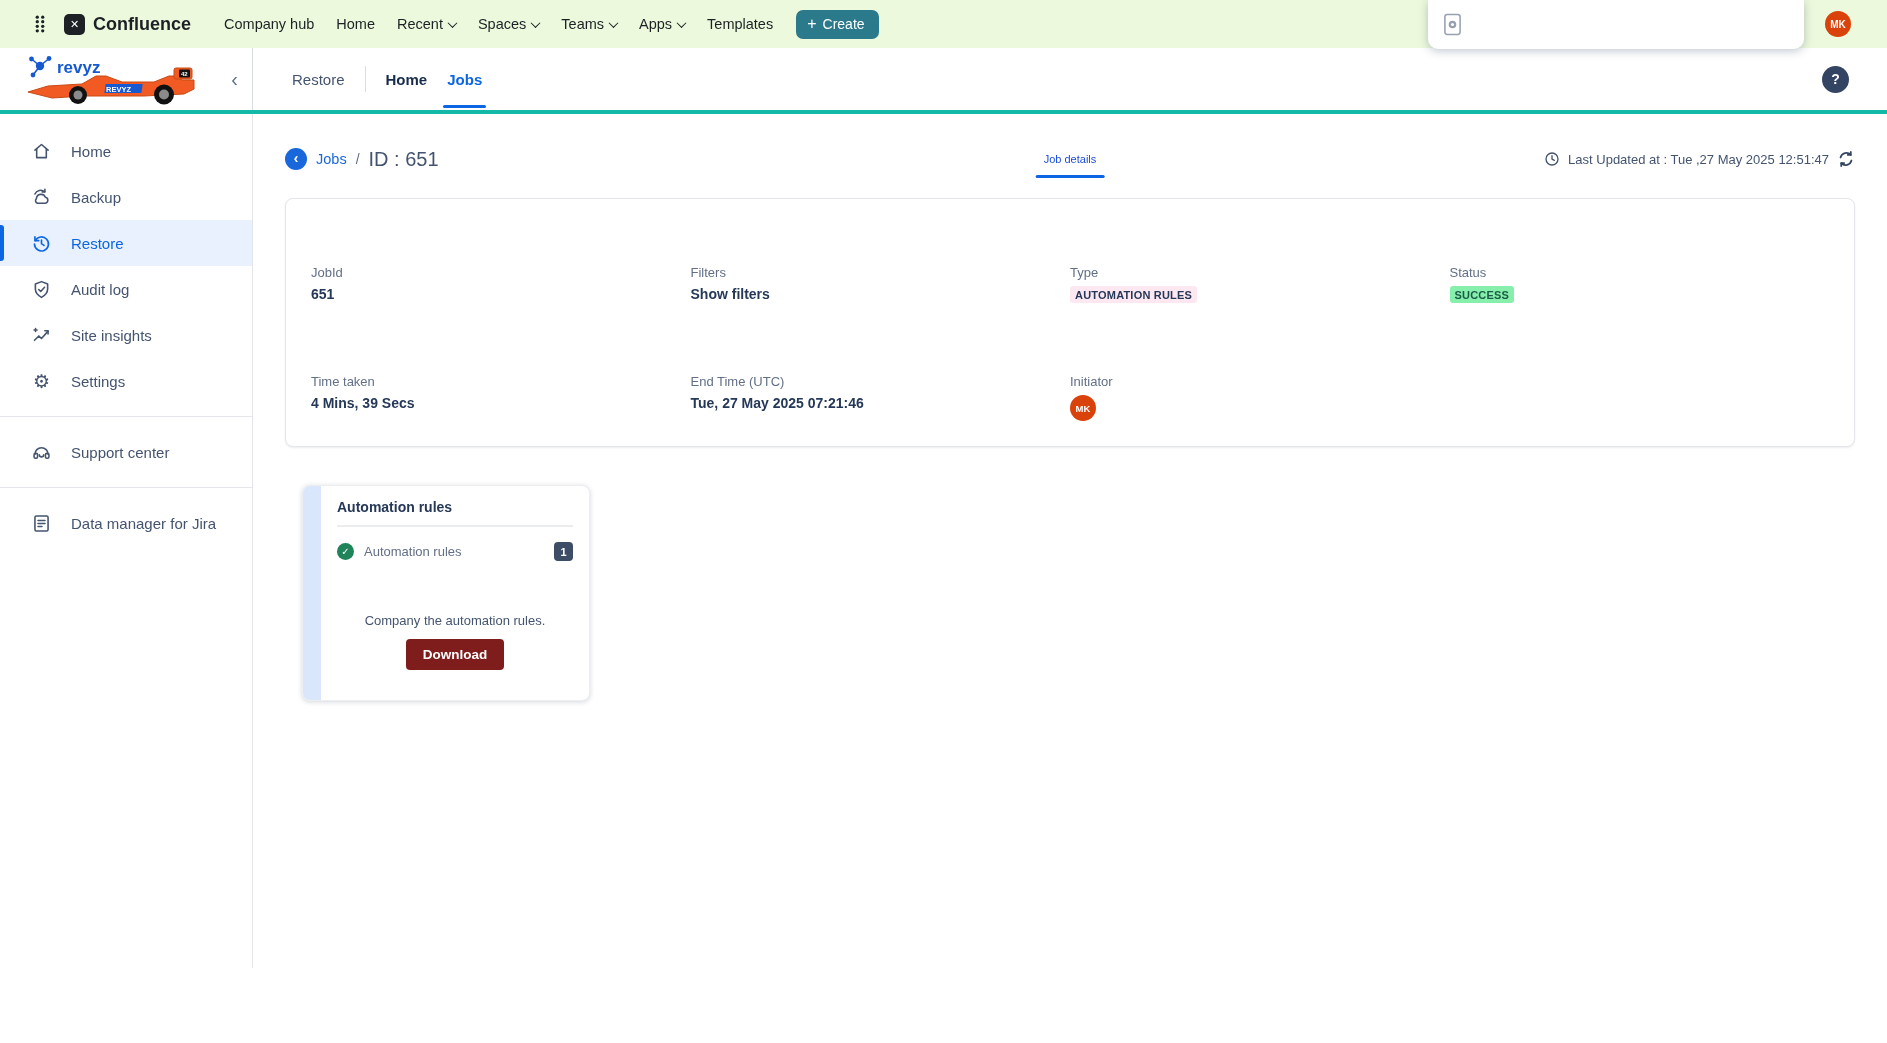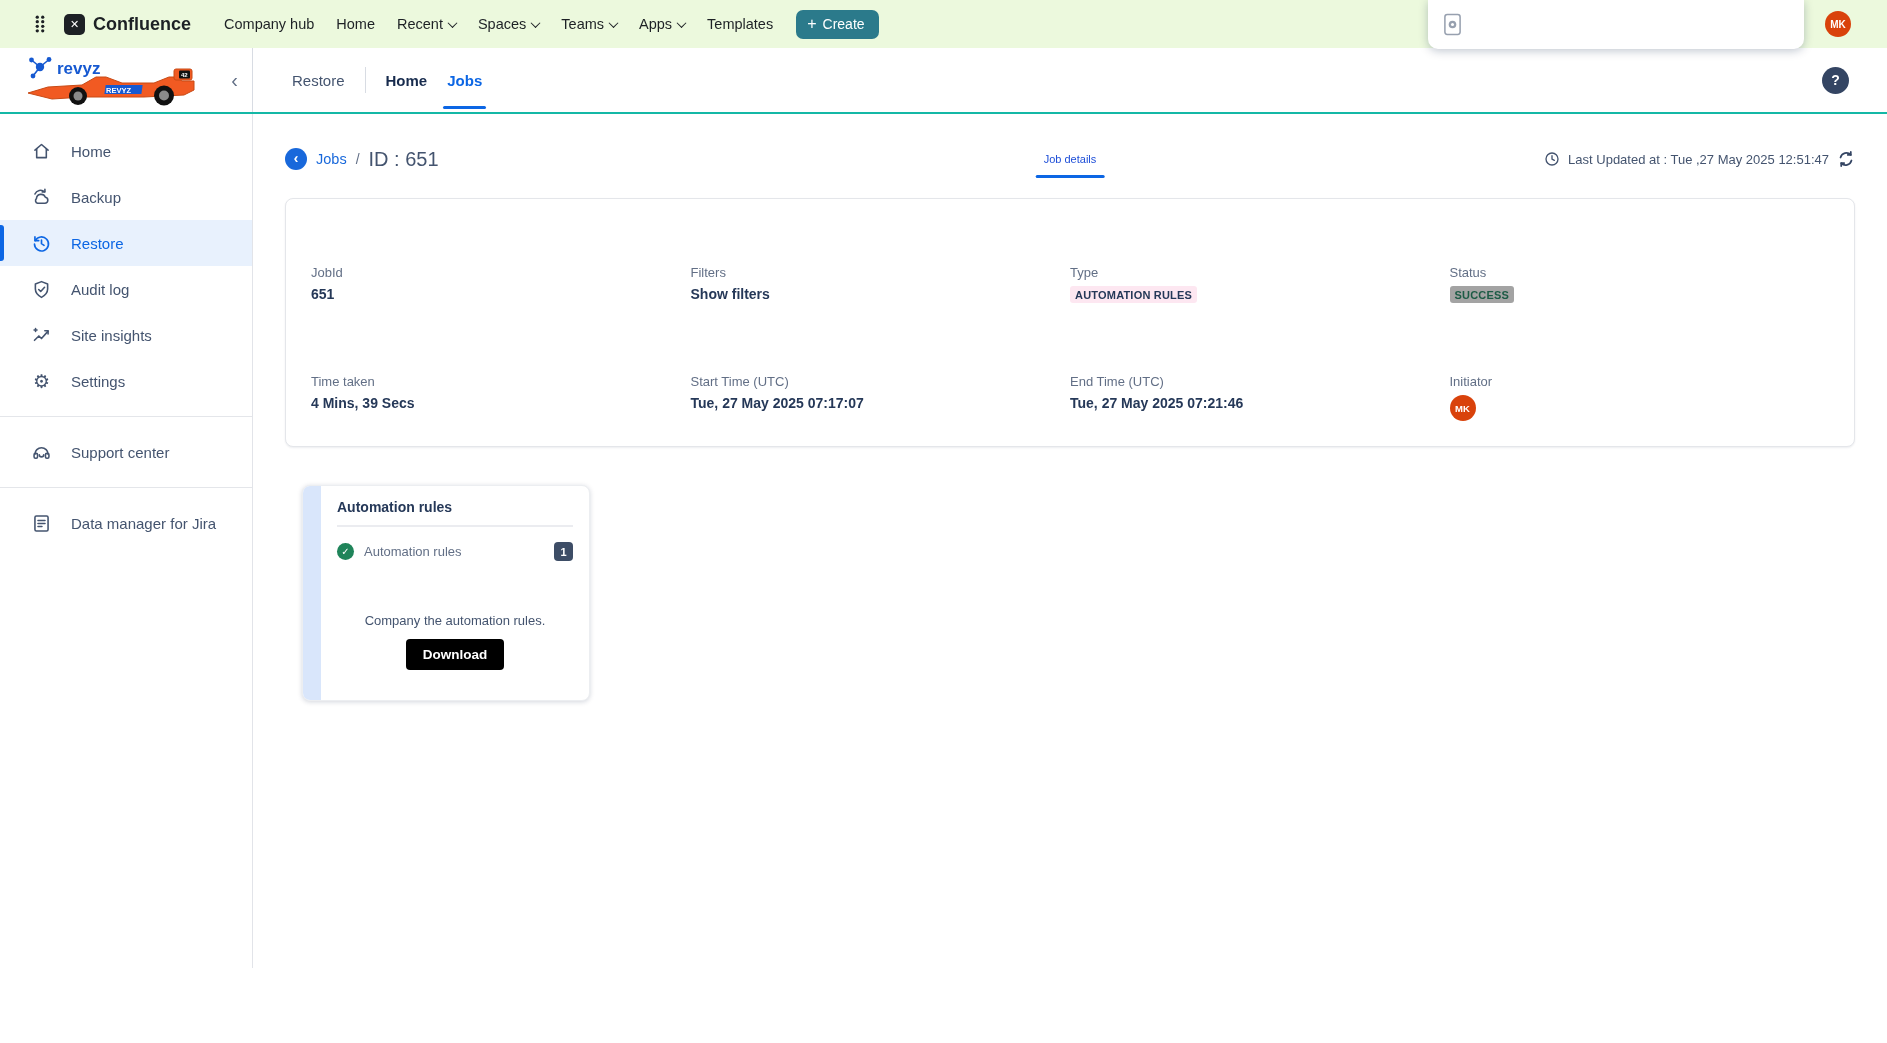--- a/index.html
+++ b/index.html
@@ -18,21 +18,21 @@
   .create-plus { font-size:16px; line-height:1; }
   .avatar { width:26px; height:26px; border-radius:50%; background:#d9420b; color:#fff; font-size:10px; font-weight:bold; display:flex; align-items:center; justify-content:center; cursor:pointer; }
   .topbar .avatar { margin-left:auto; margin-right:36px; }
 
   
   .popup { position:absolute; left:1428px; top:0; width:376px; background:#fff; border-radius:0 0 10px 10px; box-shadow:0 2px 10px rgba(9,30,66,.25); padding:13px 16px 13px 15px; display:flex; gap:13px; align-items:flex-start; z-index:50; cursor:pointer; }
   .popup-name { font-size:15.5px; color:#42526e; line-height:1.32; max-width:258px; word-break:break-all; }
   .popup-meta { font-size:13px; color:#6b778c; margin-top:4px; }
 
   
-  .header2 { height:66px; border-bottom:2px solid #14b8a6; display:flex; align-items:stretch; background:#fff; }
+  .header2 { height:66px; border-bottom:4px solid #14b8a6; display:flex; align-items:stretch; background:#fff; }
   .brand-zone { width:253px; border-right:1px solid #d8dce3; display:flex; align-items:center; padding-left:26px; position:relative; flex:none; }
   .collapse { position:absolute; right:10px; top:50%; transform:translateY(-50%); color:#626f86; font-size:20px; cursor:pointer; line-height:1; padding:2px 4px; }
   .h2-nav { display:flex; align-items:center; gap:20px; padding-left:39px; }
   .h2-restore { font-size:15px; color:#44546f; cursor:pointer; }
   .vdiv { width:1px; height:26px; background:#d8dce3; }
   .h2-home { font-size:15px; font-weight:bold; color:#172b4d; cursor:pointer; }
   .h2-jobs { font-size:15px; font-weight:bold; color:#0c66e4; cursor:pointer; position:relative; }
   .h2-jobs::after { content:""; position:absolute; left:-4px; right:-4px; bottom:-20px; height:3px; background:#0c66e4; border-radius:2px; }
   .help-circle { margin-left:auto; align-self:center; margin-right:38px; width:27px; height:27px; border-radius:50%; background:#344563; color:#fff; font-weight:bold; font-size:14px; display:flex; align-items:center; justify-content:center; cursor:pointer; }
 
@@ -59,34 +59,34 @@
   .tab::after { content:""; position:absolute; left:-8px; right:-8px; bottom:-13px; height:3px; background:#0c66e4; border-radius:2px; }
   .updated { margin-left:auto; display:flex; align-items:center; gap:8px; color:#44546f; font-size:13px; }
   .refresh-btn { cursor:pointer; display:flex; }
 
   
   .jobcard { margin-top:26px; border:1px solid #e4e6ea; border-radius:8px; box-shadow:0 1px 2px rgba(9,30,66,.08); padding:21px 25px 25px; display:grid; grid-template-columns:repeat(4,1fr); row-gap:26px; background:#fff; }
   .f-label { font-size:13px; color:#626f86;margin-top:45px; }
   .f-value { margin-top:6px; font-size:14px; font-weight:bold; color:#253858; }
   .badge { display:inline-block; font-size:11px; font-weight:800; padding:3px 5px 2px; border-radius:3px; letter-spacing:.2px; }
   .badge-type { background:#fde7f1; color:#253858; }
-  .badge-status { background:#a3a3a3; color:#1c5b45; }
+  .badge-status { background:#86efac; color:#1c5b45; }
   .avatar-sm { width:26px; height:26px; border-radius:50%; background:#d9420b; color:#fff; font-size:9.5px; font-weight:bold; display:flex; align-items:center; justify-content:center; margin-top:6px; }
 
   
   .rulescard { margin-top:38px; margin-left:17px; width:288px; min-height:216px; background:#fff; border:1px solid #eceef1; border-radius:8px; box-shadow:0 1px 5px rgba(9,30,66,.18); display:flex; overflow:hidden; }
   .rc-stripe { width:18px; background:#d9e6fb; flex:none; }
   .rc-body { flex:1; padding:13px 16px 16px; display:flex; flex-direction:column; }
   .rc-title { font-size:14px; font-weight:bold; color:#253858; padding-bottom:10px; border-bottom:2px solid #ebecf0; }
   .rc-row { margin-top:15px; display:flex; align-items:center; gap:10px; }
   .check-circle { width:17px; height:17px; border-radius:50%; background:#1f845a; color:#fff; font-size:10px; display:flex; align-items:center; justify-content:center; flex:none; }
   .rc-item-label { font-size:13px; color:#626f86; flex:1; }
   .count-badge { width:19px; height:19px; background:#3d4d66; border-radius:4px; color:#fff; font-size:11px; font-weight:bold; display:flex; align-items:center; justify-content:center; }
   .rc-hint { margin-top:52px; text-align:center; font-size:13px; color:#44546f; }
-  .dl-btn { margin:11px auto 0; background:#000000; color:#fff; border:none; border-radius:4px; font-size:13.5px; font-weight:bold; padding:8px 17px; cursor:pointer; font-family:inherit; }
+  .dl-btn { margin:11px auto 0; background:#7f1d1d; color:#fff; border:none; border-radius:4px; font-size:13.5px; font-weight:bold; padding:8px 17px; cursor:pointer; font-family:inherit; }
 </style>
 </head>
 <body>
 
 <div class="root">
 
   <div class="topbar">
     <div class="appswitch">
       <svg width="20" height="22" viewBox="0 0 22 24">
         <g fill="#1d2125">
@@ -287,24 +287,20 @@
         </div>
         <div>
           <div class="f-label">Status</div>
           <div class="f-value"><span class="badge badge-status">SUCCESS</span></div>
         </div>
         <div>
           <div class="f-label">Time taken</div>
           <div class="f-value">4 Mins, 39 Secs</div>
         </div>
         <div>
-          <div class="f-label">Start Time (UTC)</div>
-          <div class="f-value">Tue, 27 May 2025 07:17:07</div>
-        </div>
-        <div>
           <div class="f-label">End Time (UTC)</div>
           <div class="f-value">Tue, 27 May 2025 07:21:46</div>
         </div>
         <div>
           <div class="f-label">Initiator</div>
           <div class="avatar-sm">MK</div>
         </div>
       </div>
 
       <div class="rulescard">

